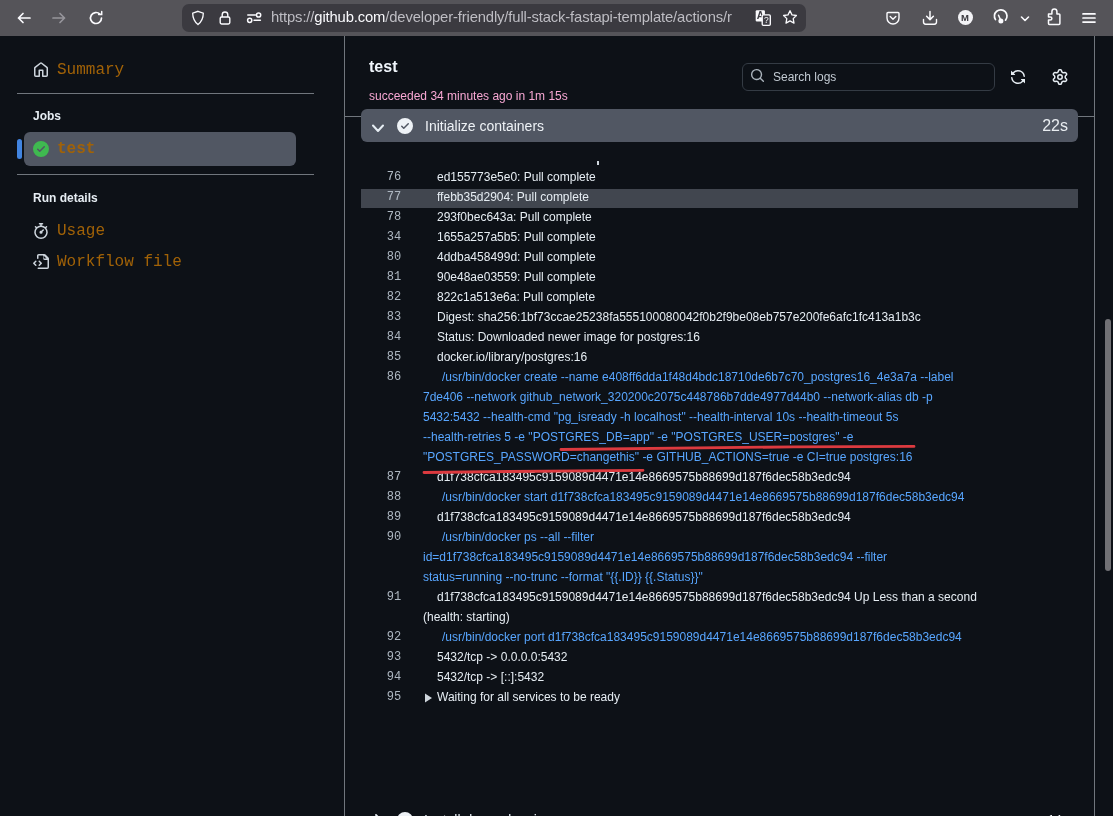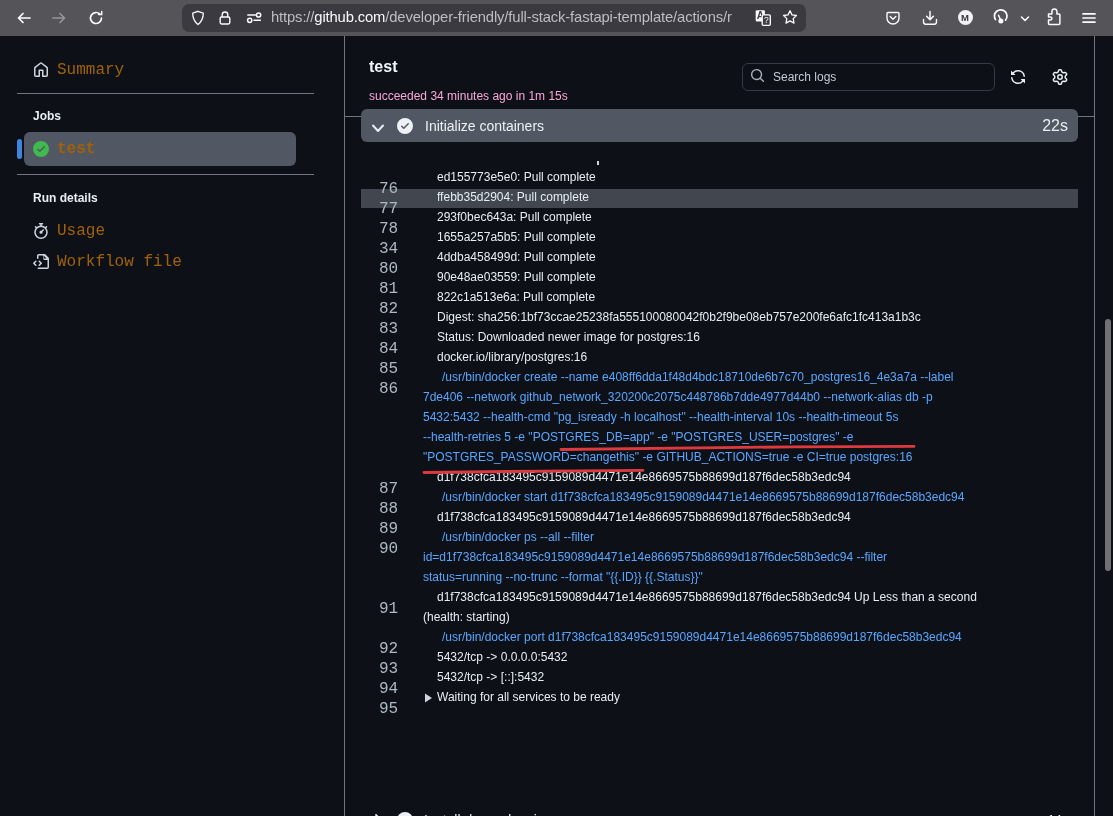--- a/index.html
+++ b/index.html
@@ -12,21 +12,21 @@
   .cicon { position:absolute; width:16px; height:16px; }
   .urltxt { position:absolute; left:271px; top:0; height:36px; line-height:35px; font-size:14.8px; color:#bebdc3; letter-spacing:-0.14px; white-space:pre; }
   .urltxt b { color:#fbfbfe; font-weight:normal;margin-top:16px; }
   
   #page { position:absolute; left:0; top:36px; width:1113px; height:780px; background:#0d1117; }
   .vline { position:absolute; top:0; width:1px; height:780px; background:#70767d; }
   .hline { position:absolute; height:1px; background:#70767d; }
   .sdiv { position:absolute; left:17px; width:297px; height:1px; background:#70767d; }
   .navtxt { position:absolute; left:57px; height:20px; line-height:20px; font-size:16px; color:#a16207;font-family:Liberation Mono, monospace; }
   .navhdr { position:absolute; left:33px; height:16px; line-height:16px; font-size:12px; font-weight:bold; color:#e6edf3; }
-  .ln  { position:absolute; left:379px; width:30px; height:20px; line-height:20px; text-align:left; color:#aeb8c2; font-family:"Liberation Mono",monospace; font-size:16px;margin-top:12px; }
+  .ln  { position:absolute; left:379px; width:30px; height:20px; line-height:20px; text-align:center; color:#aeb8c2; font-family:"Liberation Mono",monospace; font-size:12px; }
   .lt  { position:absolute; left:437px; height:20px; line-height:20px; color:#e6edf3; font-family:Liberation Sans, sans-serif; font-size:12px; white-space:pre; }
   .lb  { color:#58a6ff; }
   .steprow { position:absolute; left:361px; width:717px; height:40px; }
   .steptxt { position:absolute; left:63px; top:10px; height:20px; line-height:20px; font-size:14px; color:#e6edf3; }
   .steptime { position:absolute; right:10px; top:10px; height:20px; line-height:20px; font-size:12.5px; color:#e9edf1; }
 </style>
 </head>
 <body>
 <div id="app">
   <div id="chrome">

